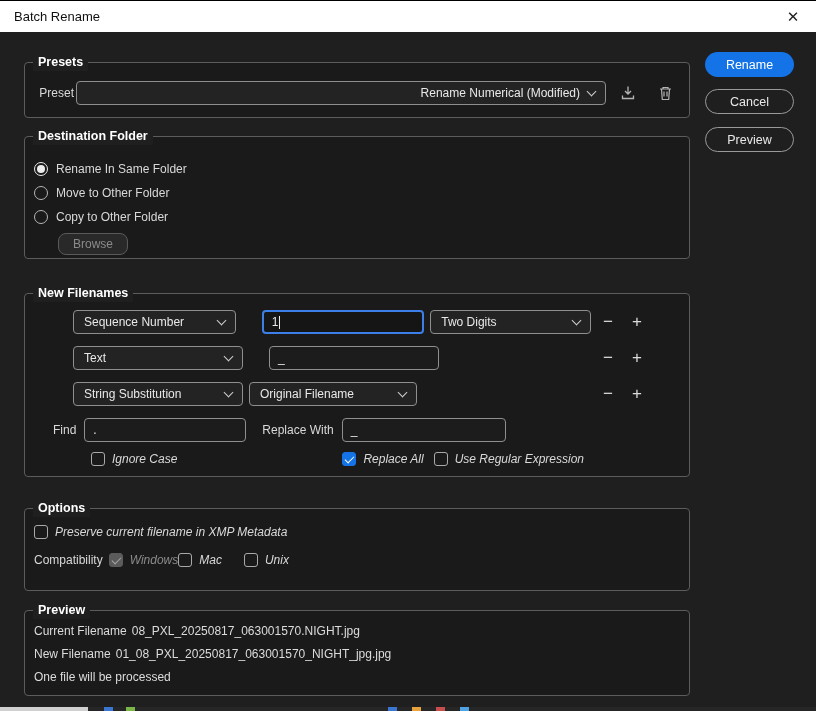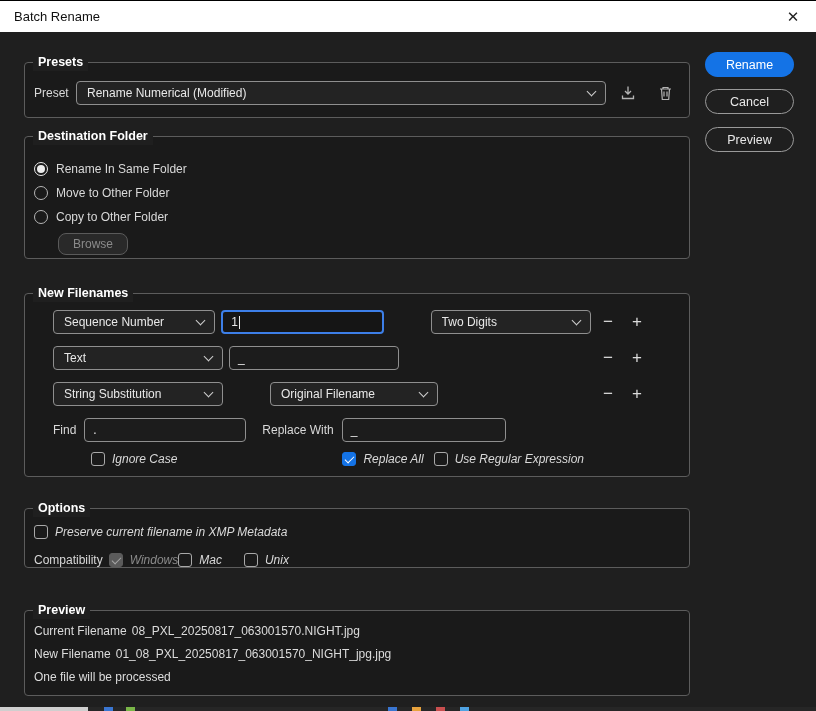--- a/index.html
+++ b/index.html
@@ -16,36 +16,36 @@
   
   .action-btn { position:absolute; left:705px; width:89px; height:25px; border-radius:13px; font-size:12.5px; display:flex; align-items:center; justify-content:center; font-family:inherit; cursor:default; }
   .action-btn.primary { background:#1473e6; color:#ffffff; border:none; top:20px; }
   .action-btn.secondary { background:transparent; color:#e8e8e8; border:1px solid #9a9a9a; }
   #btn-cancel { top:57px; }
   #btn-preview { top:95px; }
 
   
   .group { position:absolute; left:24px; width:666px; background:#1a1a1a; border:1px solid #5c5c5c; border-radius:4px; padding:0 9px; }
   .legend { position:absolute; top:-9px; left:8px; background:#1f1f1f; padding:0 5px; font-size:12.5px; font-weight:700; color:#ffffff; line-height:17px; white-space:nowrap; }
-  #g-presets { top:30px; height:56px; padding-top:18px; }
+  #g-presets { top:30px; height:56px; padding-top:18px;text-align:right; }
   #g-dest    { top:104px; height:123px; padding-top:20px; }
   #g-nf      { top:261px; height:184px; padding-top:16px; }
-  #g-options { top:476px; height:60px; padding-top:14px; }
+  #g-options { top:476px; height:83px; padding-top:14px; }
   #g-preview { top:578px; height:86px; padding-top:13px; }
 
   .field-label { font-size:12px; color:#d9d9d9; white-space:nowrap; }
 
   
   .dropdown { display:flex; align-items:center; background:#232323; border:1px solid #8f8f8f; border-radius:4px; height:24px; padding:0 10px; font-size:12px; color:#e8e8e8; cursor:default; }
   .dd-text { flex:1; white-space:nowrap; overflow:hidden; text-overflow:ellipsis; }
   .chevron { width:7px; height:7px; border-right:1.5px solid #cfcfcf; border-bottom:1.5px solid #cfcfcf; transform:rotate(45deg); margin-top:-4px; margin-left:8px; flex:0 0 auto; }
   .text-input { display:flex; align-items:center; background:#1c1c1c; border:1px solid #8f8f8f; border-radius:4px; height:24px; padding:0 8px; font-size:12px; color:#e8e8e8; }
   .text-input.focused { border:2px solid #3d7fe8; background:#151515; }
   .caret { width:1px; height:13px; background:#eaeaea; margin-left:1px; }
-  .w530{width:530px;} .w170{width:170px;} .w168{width:168px;margin-left:41px;} .w162{width:162px;} .w164{width:164px;}
+  .w530{width:530px;} .w170{width:170px;margin-left:20px;} .w168{width:168px;} .w162{width:162px;} .w164{width:164px;}
 
   .icon-btn { background:transparent; border:none; width:20px; height:20px; display:flex; align-items:center; justify-content:center; cursor:default; }
 
   
   .presets-row { display:flex; align-items:center; }
   .presets-row .field-label { width:40px; }
   .presets-row .dropdown { margin-left:2px; }
   #save-preset { margin-left:12px; }
   #delete-preset { margin-left:17px; }
 

